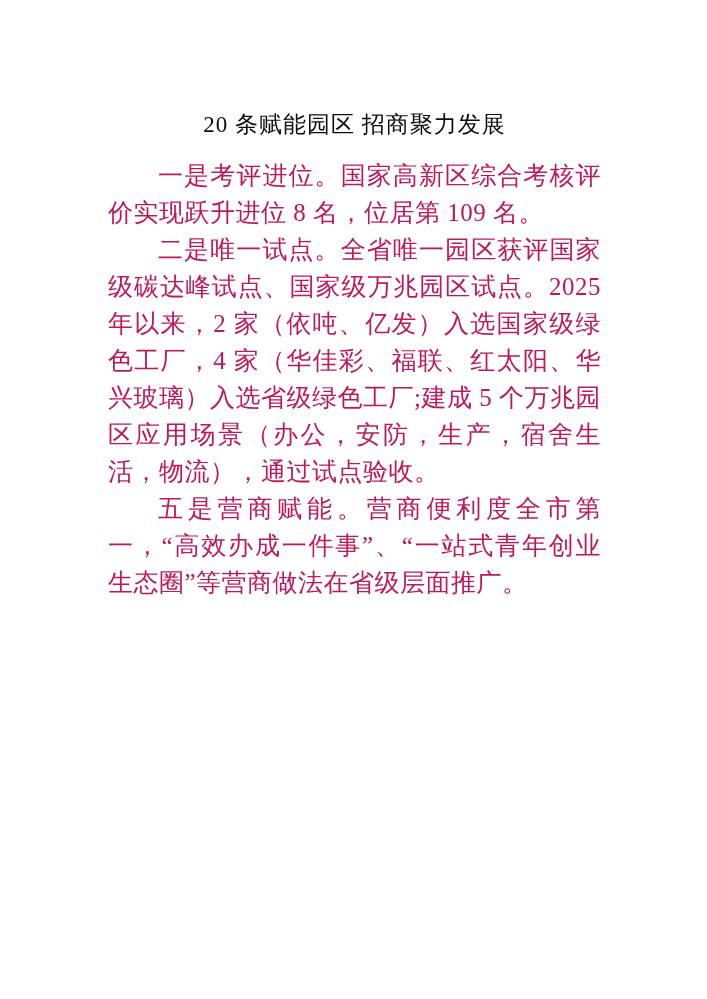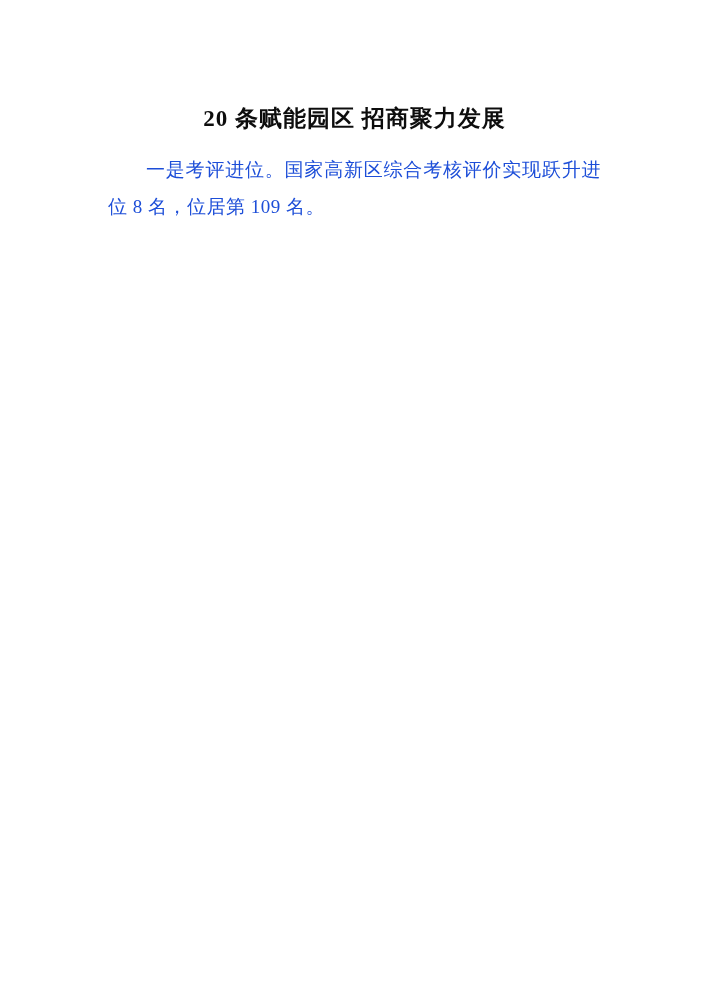--- a/index.html
+++ b/index.html
@@ -16,41 +16,43 @@
     font-family: "Liberation Serif", "DejaVu Serif", serif;
     color: #121212;
   }
   .content {
     position: absolute;
     left: 108px;
     top: 96px;
     width: 493px;
   }
   .doc-title {
-    margin: 8px 0 17px 0;
+    margin: 14px 0 17px 0;
     text-align: center;
     font-size: 23px;
-    font-weight: bold;
+    font-weight: normal;
     letter-spacing: 1px;
     line-height: 30px;
     color: #0d0d0d;
   }
   .doc-body p {
     margin: 0;
-    font-size: 19px;
+    font-size: 25px;
     line-height: 37px;
     text-align: justify;
     text-indent: 2em;
     letter-spacing: 0.5px;
-    color: #1d4ed8;
+    color: #be185d;
   }
 </style>
 </head>
 <body>
 
 <div class="page">
   <div class="content">
     <h1 class="doc-title">20 条赋能园区 招商聚力发展</h1>
     <div class="doc-body">
       <p>一是考评进位。国家高新区综合考核评价实现跃升进位 8 名，位居第 109 名。</p>
+      <p>二是唯一试点。全省唯一园区获评国家级碳达峰试点、国家级万兆园区试点。2025 年以来，2 家（依吨、亿发）入选国家级绿色工厂，4 家（华佳彩、福联、红太阳、华兴玻璃）入选省级绿色工厂;建成 5 个万兆园区应用场景（办公，安防，生产，宿舍生活，物流），通过试点验收。</p>
+      <p>五是营商赋能。营商便利度全市第一，“高效办成一件事”、“一站式青年创业生态圈”等营商做法在省级层面推广。</p>
     </div>
   </div>
 </div>
 
 </body></html>

